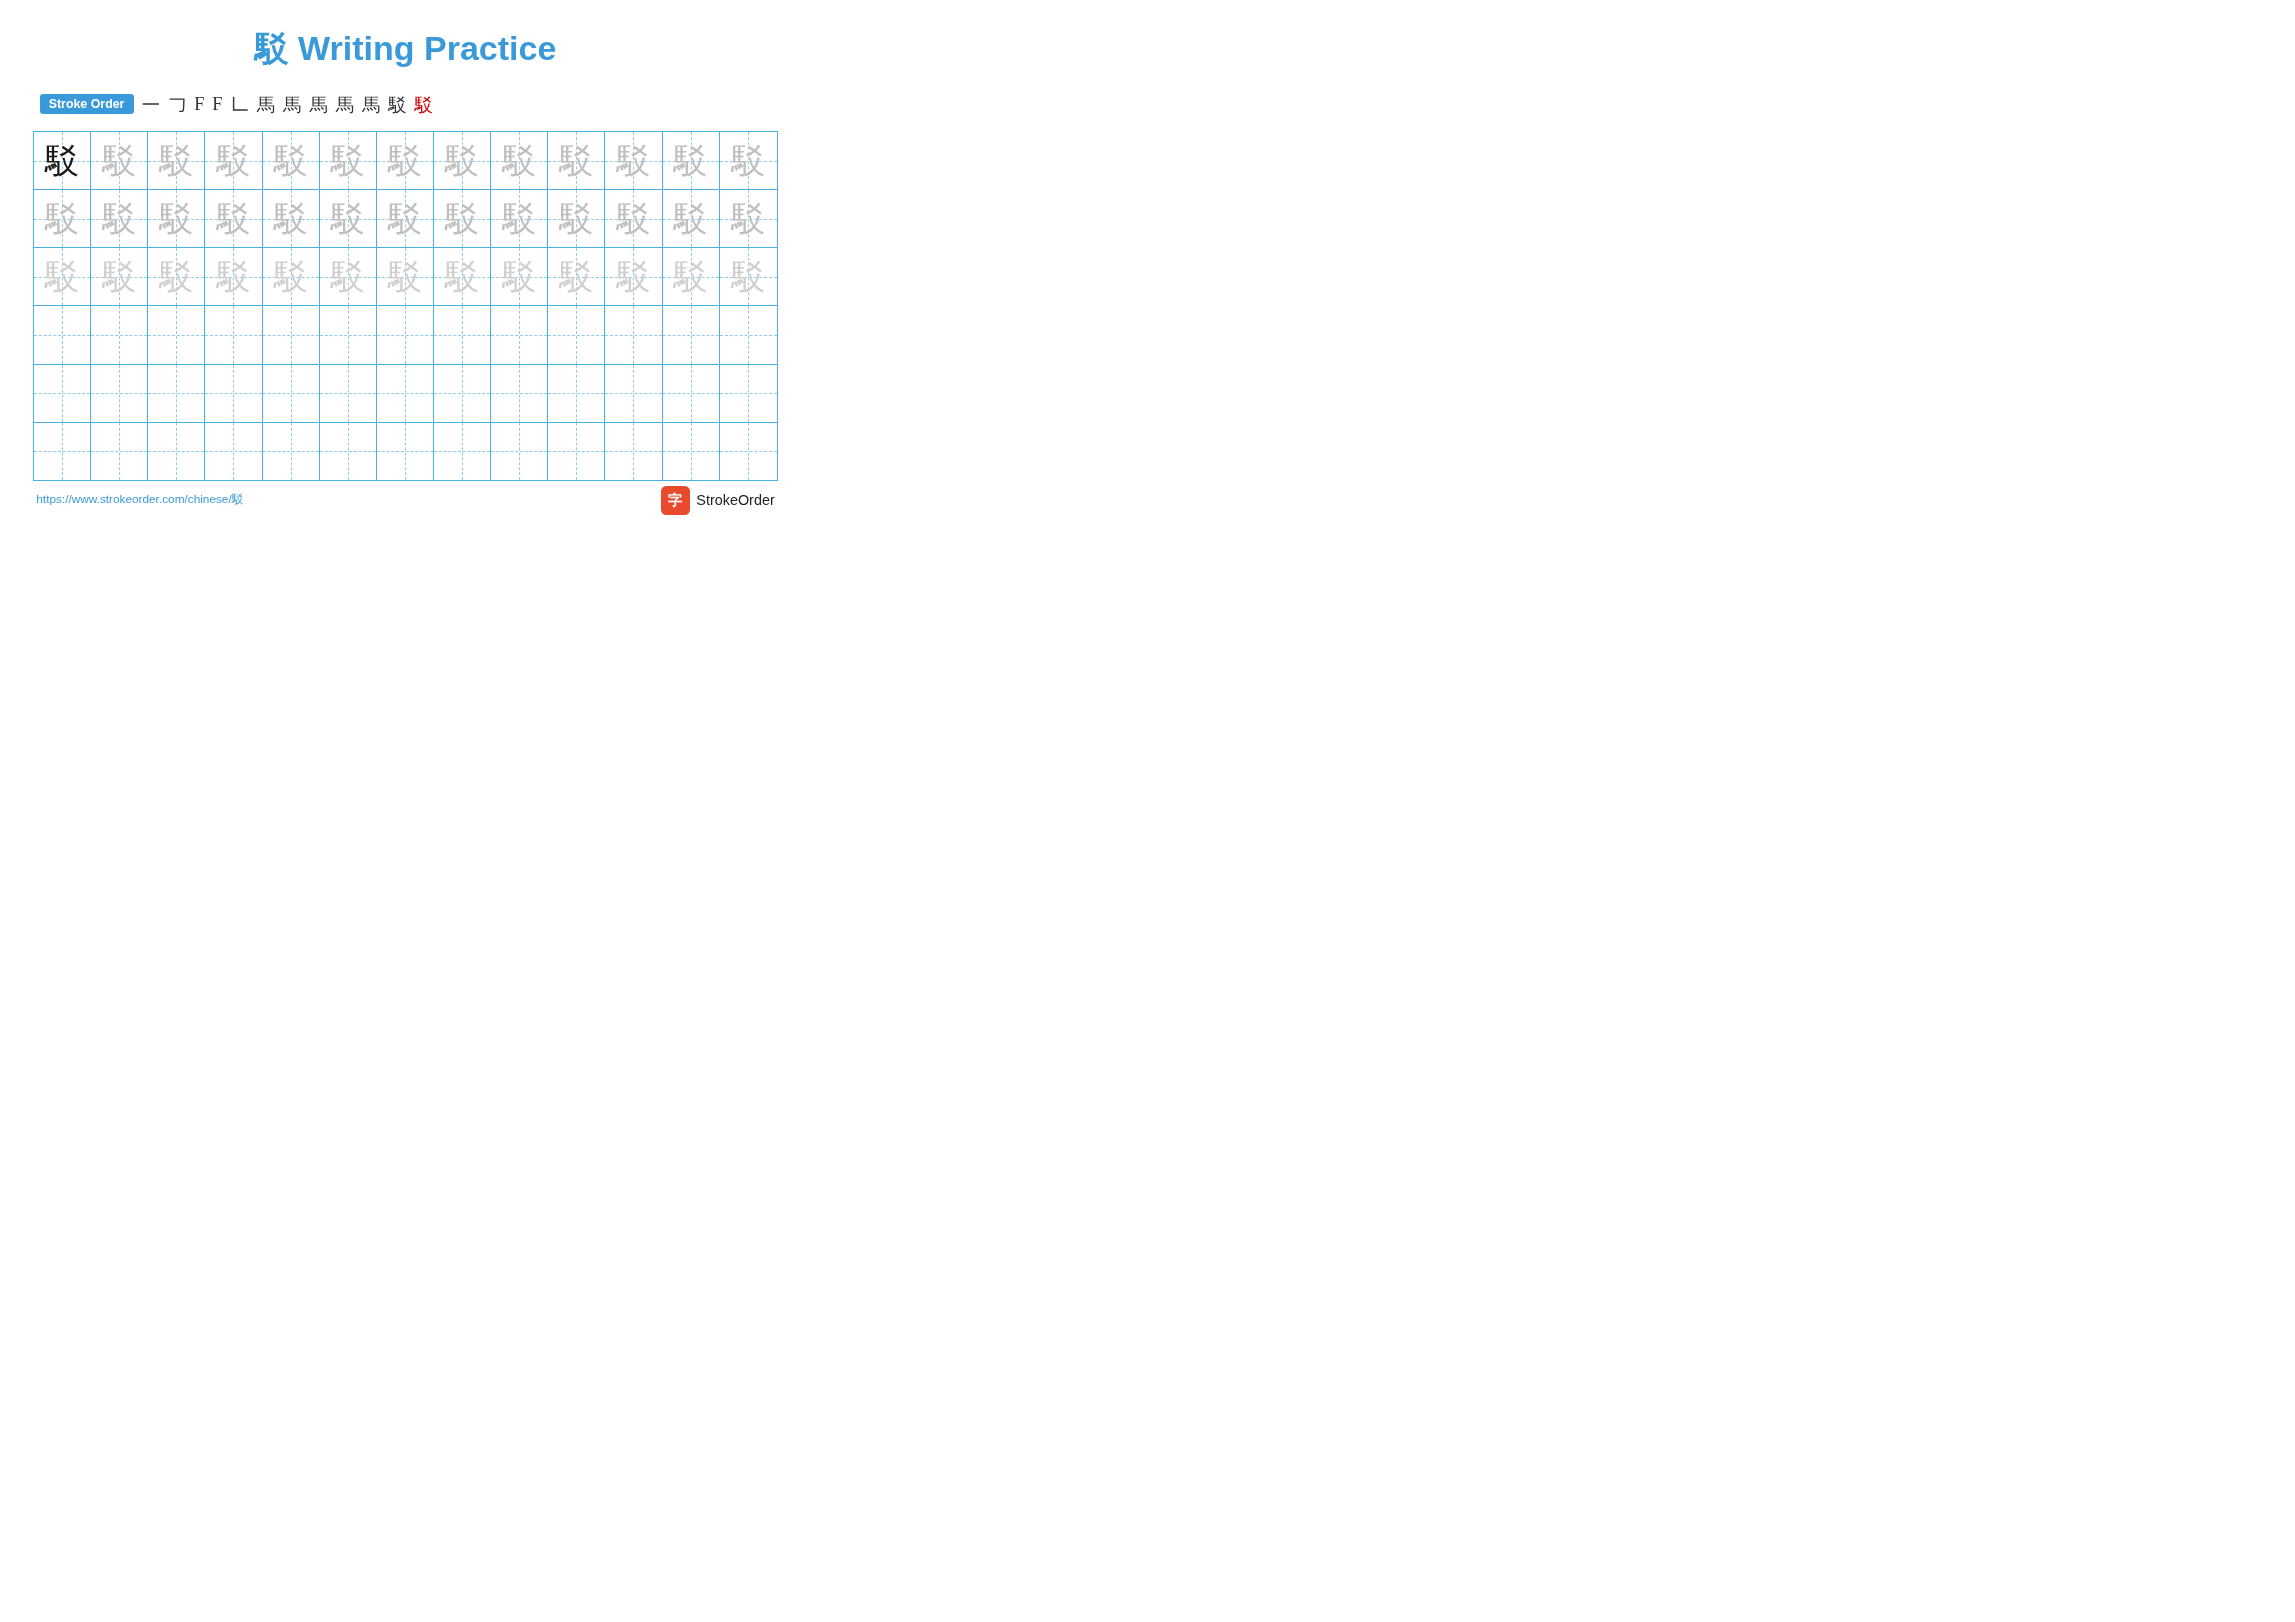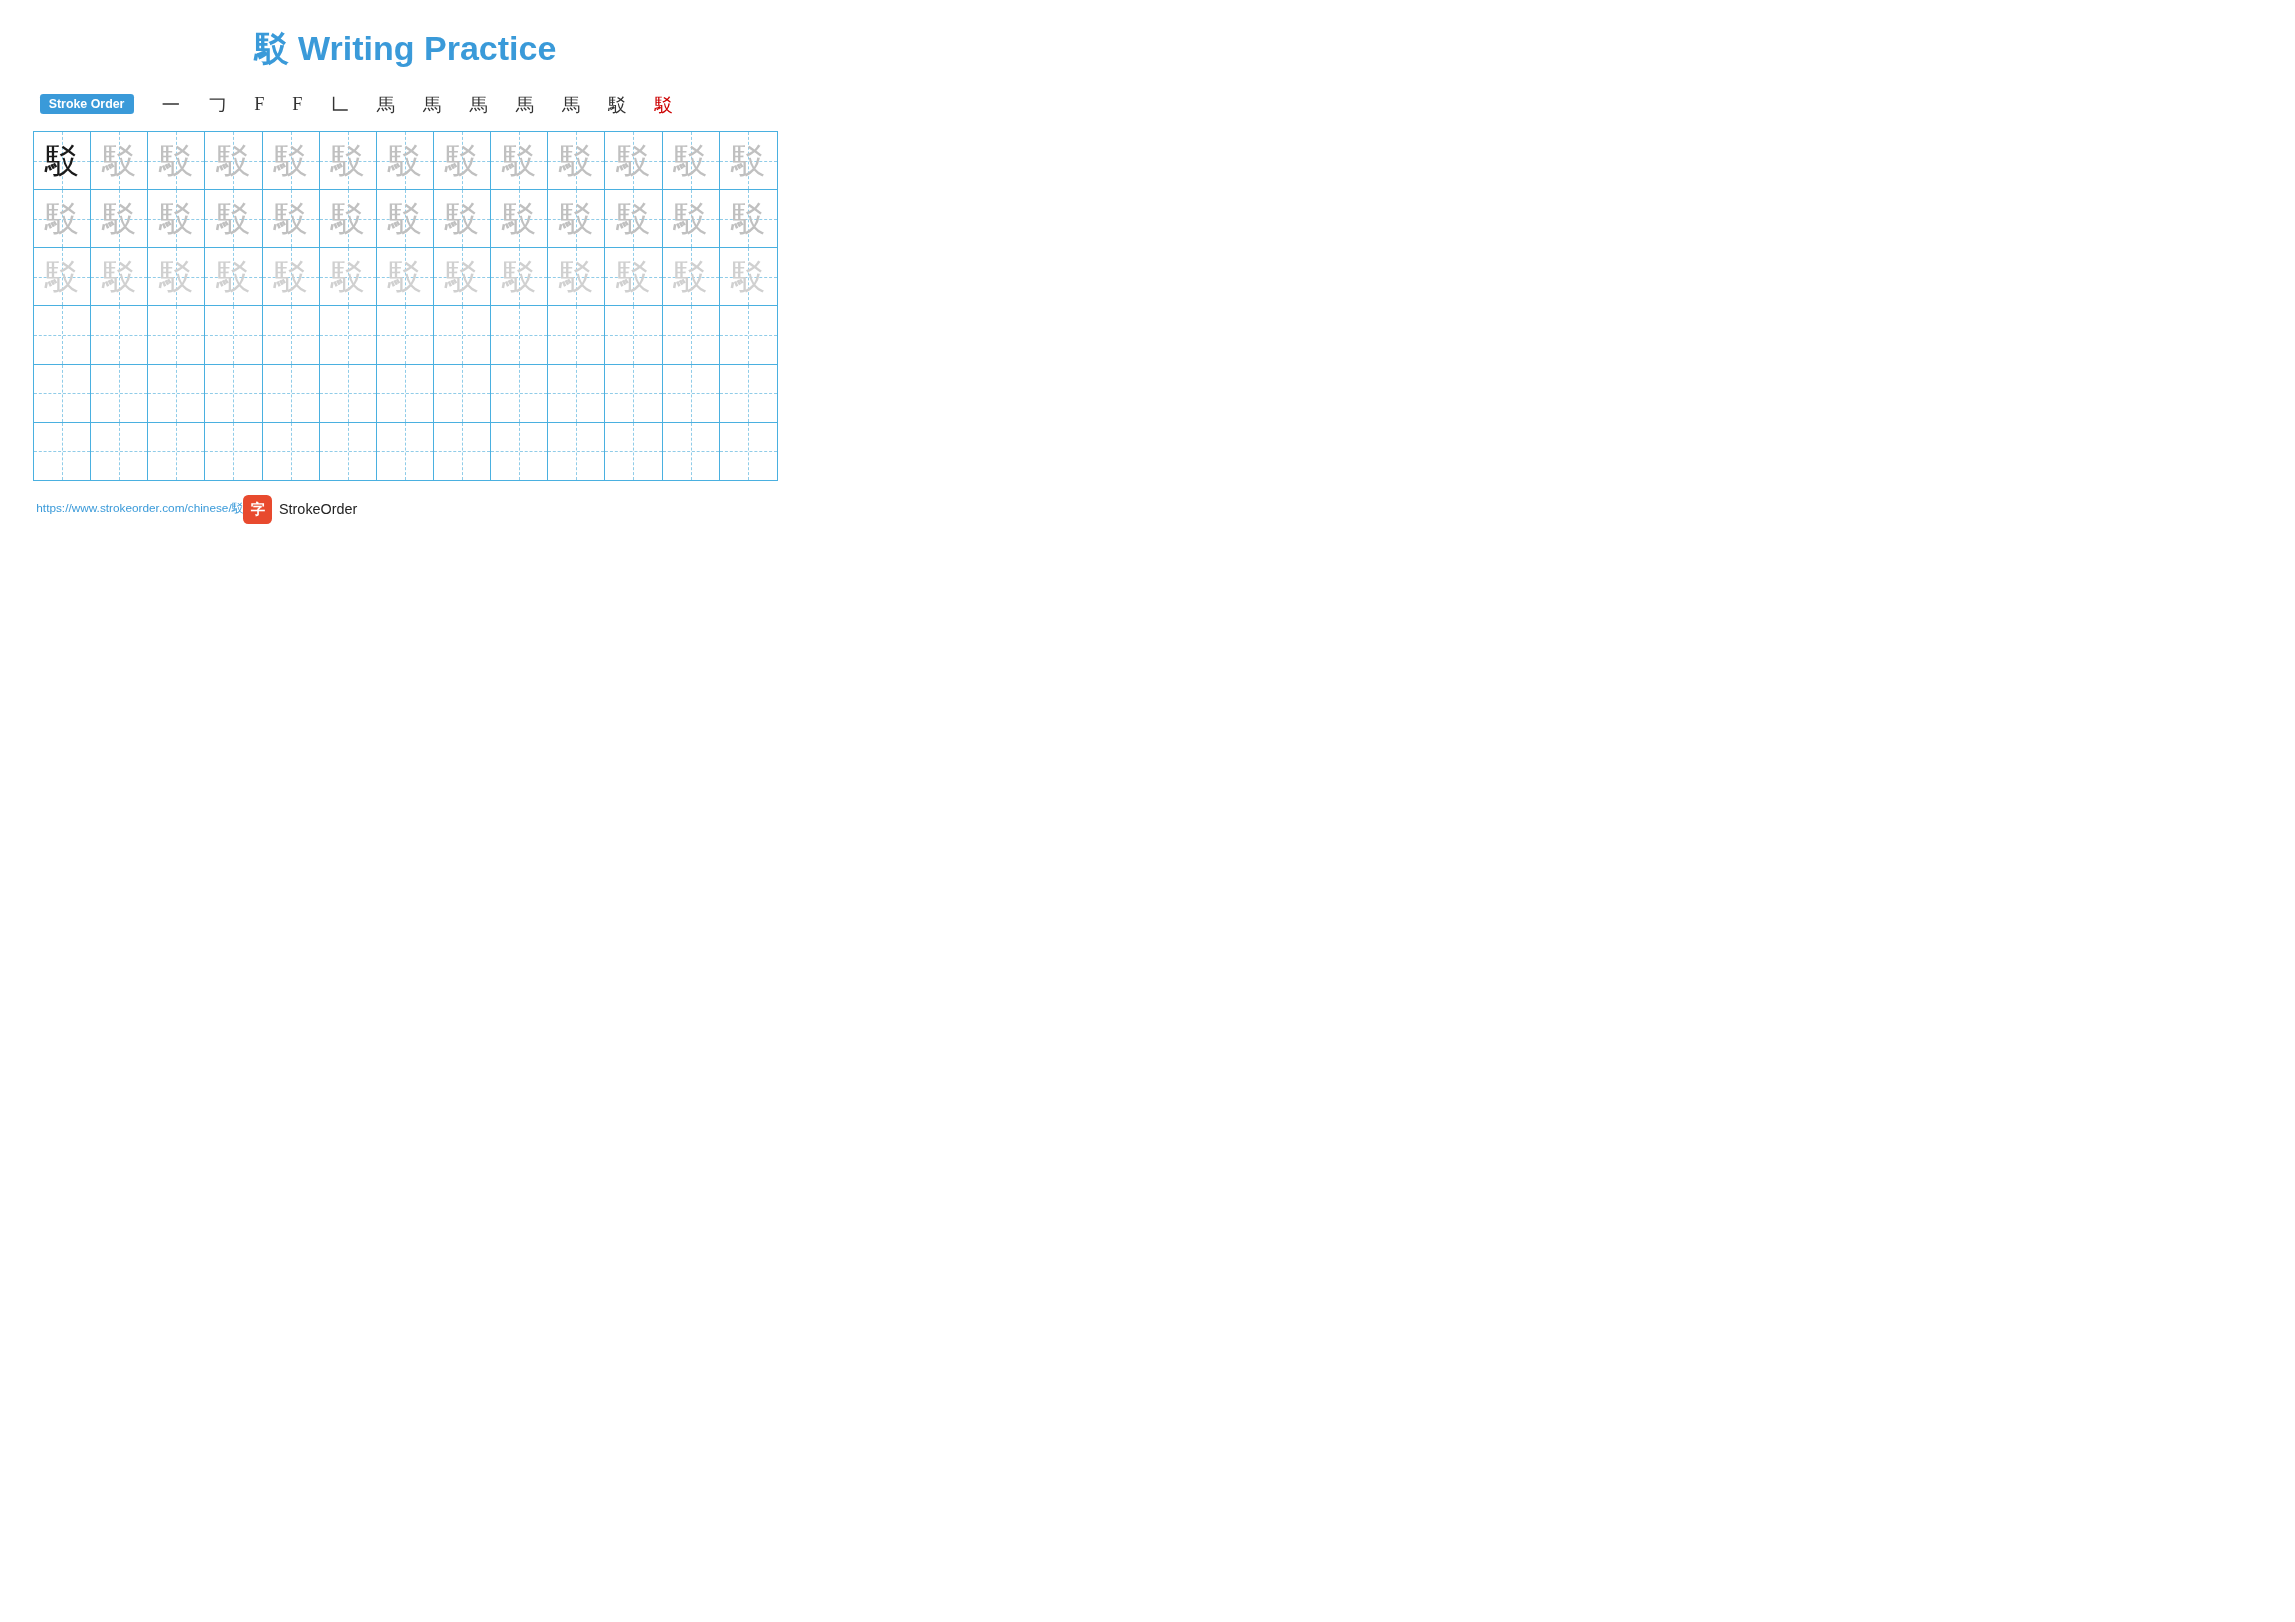--- a/index.html
+++ b/index.html
@@ -20,21 +20,21 @@
       font-weight: bold;
       color: #3a9ad9;
       margin-bottom: 19.6px;
       font-family: Arial, sans-serif;
     }
 
     
     .stroke-order-row {
       display: flex;
       align-items: center;
-      gap: 28px;
+      gap: 8px;
       margin-bottom: 14.4px;
       padding-left: 6.5px;
     }
 
     .stroke-order-badge {
       background: #3a9ad9;
       color: #fff;
       font-size: 12.4px;
       font-weight: bold;
       padding: 3.3px 9.2px;
@@ -120,22 +120,23 @@
       color: #c0c0c0;
     }
 
     .cell-char.light2 {
       color: #d0d0d0;
     }
 
     
     .footer {
       display: flex;
-      align-items: center;
-      margin-top: 14px;
+      justify-content: space-between;
+      align-items: center;
+      margin-top: 5px;
       padding: 0 3.3px;
     }
 
     .footer-link {
       color: #3a9ad9;
       font-size: 11.8px;
       font-family: Arial, sans-serif;
       text-decoration: none;
     }
 

